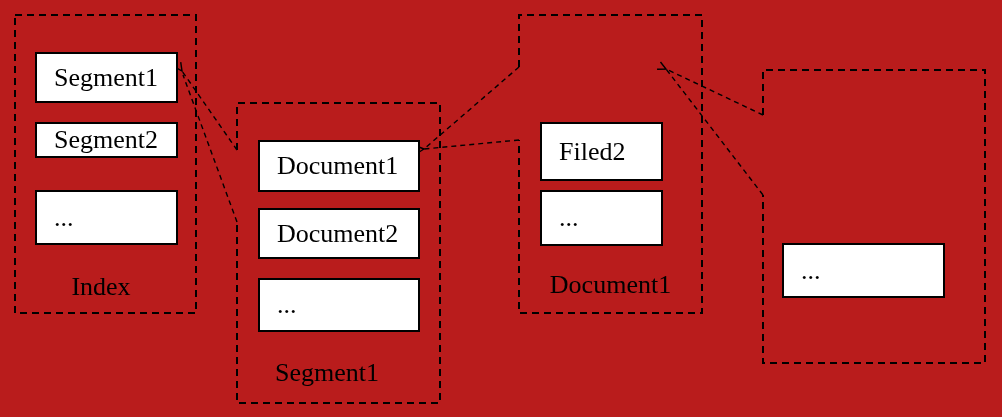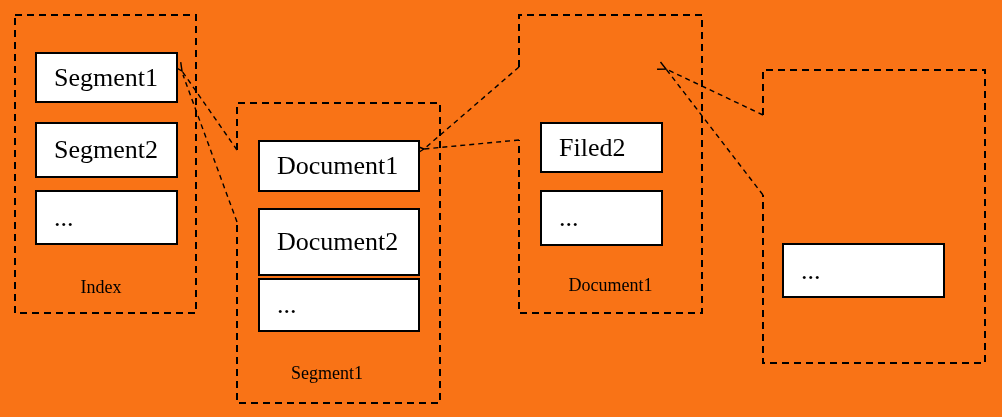--- a/index.html
+++ b/index.html
@@ -1,20 +1,20 @@
 <!DOCTYPE html>
 <html><head>
 <meta charset="utf-8">
 <style>
   html, body { margin: 0; padding: 0; background: #ffffff; }
   .stage {
     position: relative;
     width: 1002px;
     height: 417px;
-    background: #f97316;
+    background: #b91c1c;
     font-family: "Liberation Serif", "DejaVu Serif", serif;
     color: #000000;
     overflow: hidden;
   }
   .lines-layer {
     position: absolute;
     left: 0; top: 0;
     width: 1002px; height: 417px;
   }
   .box {
@@ -24,21 +24,21 @@
     background: #ffffff;
     display: flex;
     align-items: center;
     padding-left: 17px;
     font-size: 26px;
     line-height: 1;
     white-space: nowrap;
   }
   .glabel {
     position: absolute;
-    font-size: 18px;
+    font-size: 26px;
     line-height: 30px;
     text-align: center;
     white-space: nowrap;
   }
 </style>
 </head>
 <body>
 
 <div class="stage">
 
@@ -58,28 +58,28 @@
     <path d="M237,222 L183,75" fill="none" stroke="#000000" stroke-width="1.4" stroke-dasharray="5,4"></path>
 
     <path d="M519,67 L424,149" fill="none" stroke="#000000" stroke-width="1.4" stroke-dasharray="5,4"></path>
     <path d="M519,140 L424,149" fill="none" stroke="#000000" stroke-width="1.4" stroke-dasharray="5,4" marker-end="url(#arrowOpen)"></path>
 
     <path d="M763,115 L666,69" fill="none" stroke="#000000" stroke-width="1.4" stroke-dasharray="5,4" marker-end="url(#arrowOpen)"></path>
     <path d="M763,195 L666,69" fill="none" stroke="#000000" stroke-width="1.4" stroke-dasharray="5,4"></path>
   </svg>
 
   <div class="box" style="left:35px; top:52px; width:143px; height:51px;">Segment1</div>
-  <div class="box" style="left:35px; top:122px; width:143px; height:56px;">Segment2</div>
+  <div class="box" style="left:35px; top:122px; width:143px; height:36px;">Segment2</div>
   <div class="box" style="left:35px; top:190px; width:143px; height:55px;">...</div>
   <div class="glabel" style="left:15px; top:272px; width:172px;">Index</div>
 
   <div class="box" style="left:258px; top:140px; width:162px; height:52px;">Document1</div>
-  <div class="box" style="left:258px; top:208px; width:162px; height:68px;">Document2</div>
+  <div class="box" style="left:258px; top:208px; width:162px; height:51px;">Document2</div>
   <div class="box" style="left:258px; top:278px; width:162px; height:54px;">...</div>
   <div class="glabel" style="left:237px; top:358px; width:180px;">Segment1</div>
 
-  <div class="box" style="left:540px; top:122px; width:123px; height:51px;">Filed2</div>
+  <div class="box" style="left:540px; top:122px; width:123px; height:59px;">Filed2</div>
   <div class="box" style="left:540px; top:190px; width:123px; height:56px;">...</div>
   <div class="glabel" style="left:519px; top:270px; width:183px;">Document1</div>
 
   <div class="box" style="left:782px; top:243px; width:163px; height:55px;">...</div>
 
 </div>
 
 </body></html>

